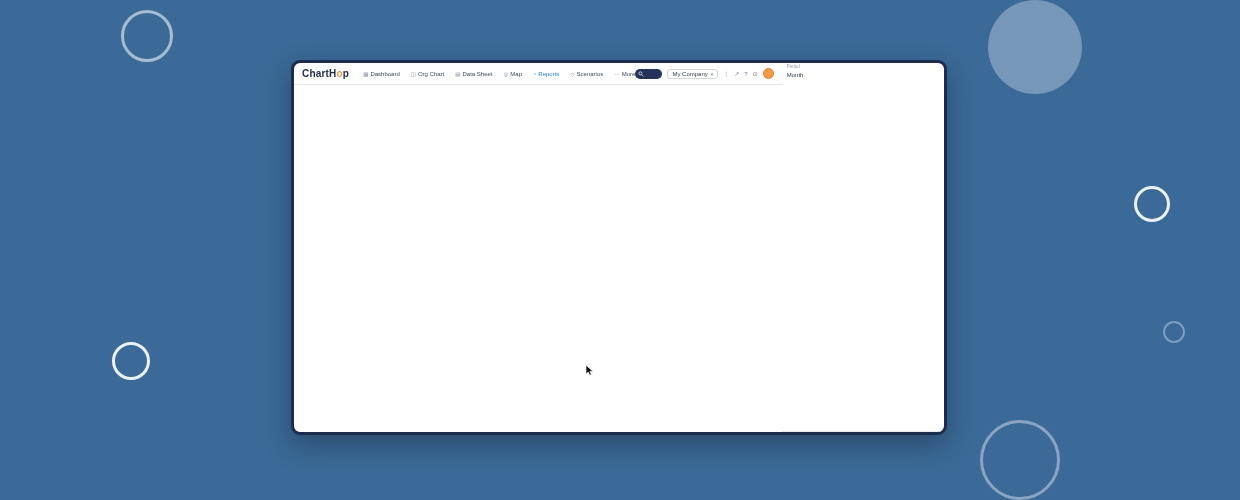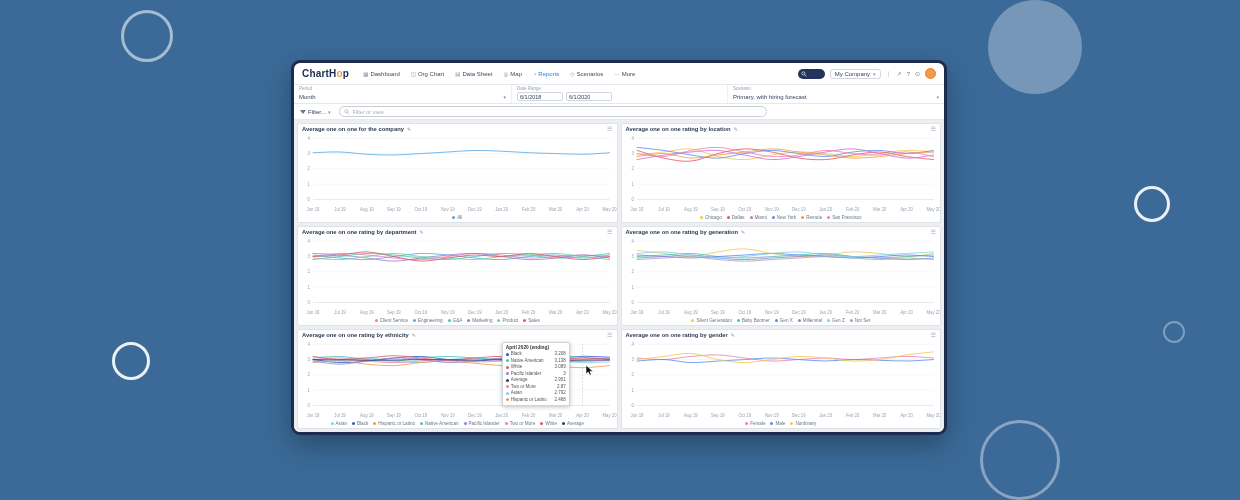--- a/index.html
+++ b/index.html
@@ -5,21 +5,21 @@
 *{margin:0;padding:0;box-sizing:border-box}
 html,body{width:1240px;height:500px}
 body{background:#3b6a98;position:relative;overflow:hidden;font-family:"Liberation Sans",sans-serif}
 .deco{position:absolute;border-radius:50%}
 .c1{left:121px;top:10px;width:52px;height:52px;border:3px solid rgba(255,255,255,.55)}
 .c2{left:988px;top:0;width:94px;height:94px;background:rgba(255,255,255,.3)}
 .c3{left:1134px;top:186px;width:36px;height:36px;border:3px solid rgba(255,255,255,.9)}
 .c4{left:1163px;top:321px;width:22px;height:22px;border:2px solid rgba(255,255,255,.35)}
 .c5{left:112px;top:342px;width:38px;height:38px;border:3px solid rgba(255,255,255,.9)}
 .c6{left:980px;top:420px;width:80px;height:80px;border:3px solid rgba(255,255,255,.4)}
-.app-window{position:absolute;left:291px;top:60px;width:656px;height:375px;background:#fff;border:3px solid #1d2b4f;border-radius:9px;overflow:hidden;box-shadow:0 10px 28px rgba(0,0,0,.3);display:flex;flex-direction:column}
+.app-window{position:absolute;left:291px;top:60px;width:656px;height:375px;background:#fff;border:3px solid #1d2b4f;border-radius:9px;overflow:hidden;box-shadow:0 10px 28px rgba(0,0,0,.3);display:flex;}
 .navbar{height:22px;display:flex;align-items:center;padding:0 8px;border-bottom:1px solid #e5e8ec;flex:0 0 auto}
 .logo{font-size:10px;font-weight:bold;color:#1d2b4f;margin-right:14px;letter-spacing:.2px}
 .logo .accent{color:#f2994a}
 .nav-items{display:flex;gap:11px;align-items:center}
 .nav-item{display:flex;align-items:center;gap:2px;font-size:6px;color:#3c4a63;cursor:pointer;white-space:nowrap}
 .nav-item .glyph{font-size:5.5px;color:#8795ab}
 .nav-item.active,.nav-item.active .glyph{color:#2f80ed}
 .nav-right{margin-left:auto;display:flex;align-items:center;gap:5px}
 .search-pill{width:27px;height:10px;background:#23335c;border-radius:5px;display:flex;align-items:center;padding:0 3px}
 .company-btn{display:flex;align-items:center;gap:3px;border:1px solid #d2d7de;border-radius:3px;padding:1px 4px;font-size:6px;color:#33415c;white-space:nowrap}

